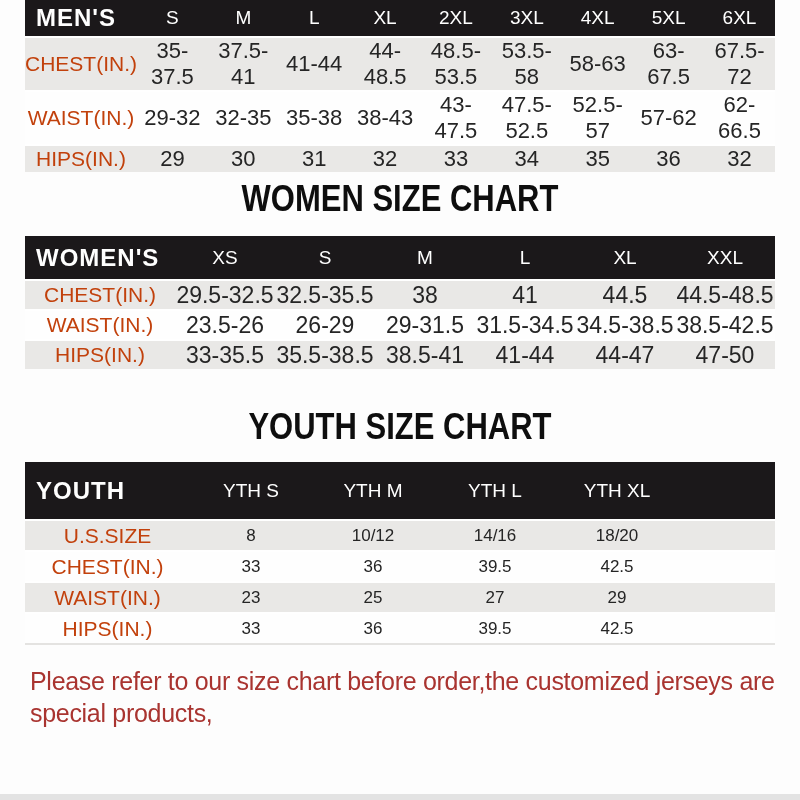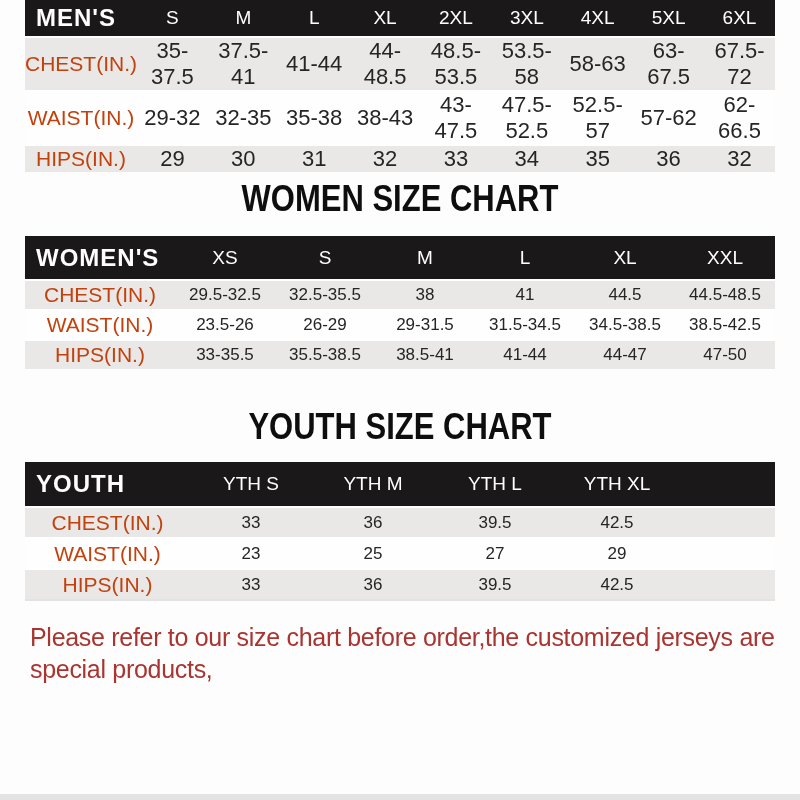--- a/index.html
+++ b/index.html
@@ -49,28 +49,28 @@
     font-weight:normal; text-align:center;
     font-size:19px; padding:0;
   }
   table.size-table thead th.lead {
     text-align:left; padding-left:11px;
     font-size:24px; font-weight:bold; letter-spacing:1px;
     color:#fefefe;
   }
   .men-table   thead th { height:36px; font-size:18px; }
   .women-table thead th { height:43px; }
-  .youth-table thead th { height:44px;margin-top:23px; }
+  .youth-table thead th { height:57px;margin-top:23px; }
 
   table.size-table tbody td {
     text-align:center; padding:0;
     color:#252525; border-top:2px solid #ffffff;
   }
   .men-table   tbody td { height:24px; font-size:22px; }
-  .women-table tbody td { height:28px; font-size:17px; }
+  .women-table tbody td { height:28px; font-size:23px; }
   .youth-table tbody td { height:29px; font-size:17px; }
   table.size-table tbody tr:nth-child(odd) td { background:#e9e8e6; }
   table.size-table tbody tr:nth-child(even) td { background:#fefefe; }
   table.size-table td.rlabel { font-size:21px; color:#c2410c; }
   .youth-table { border-bottom:2px solid #e4e3e1; }
 
   
   .footer-note { margin:20px 0 0 0; padding-left:30px; }
   .footer-note p {
     margin:0; font-size:25px; line-height:32px;
@@ -228,20 +228,28 @@
           <th class="lead">YOUTH</th>
           <th>YTH S</th>
           <th>YTH M</th>
           <th>YTH L</th>
           <th>YTH XL</th>
           <th></th>
         </tr>
       </thead>
       <tbody>
         <tr>
+          <td class="rlabel">U.S.SIZE</td>
+          <td>8</td>
+          <td>10/12</td>
+          <td>14/16</td>
+          <td>18/20</td>
+          <td></td>
+        </tr>
+        <tr>
           <td class="rlabel">CHEST(IN.)</td>
           <td>33</td>
           <td>36</td>
           <td>39.5</td>
           <td>42.5</td>
           <td></td>
         </tr>
         <tr>
           <td class="rlabel">WAIST(IN.)</td>
           <td>23</td>

